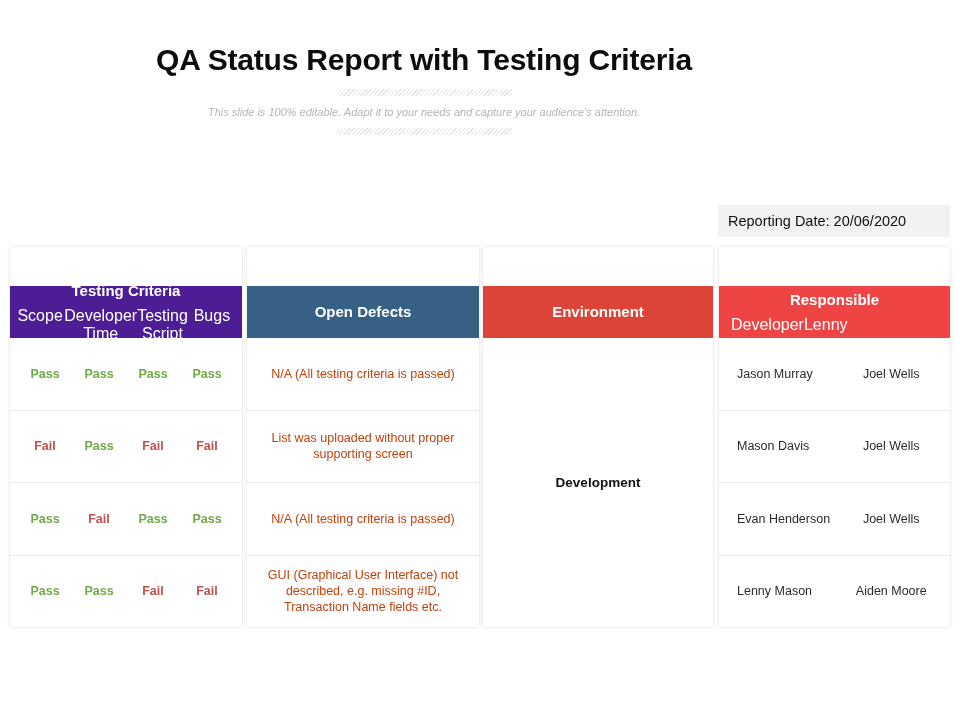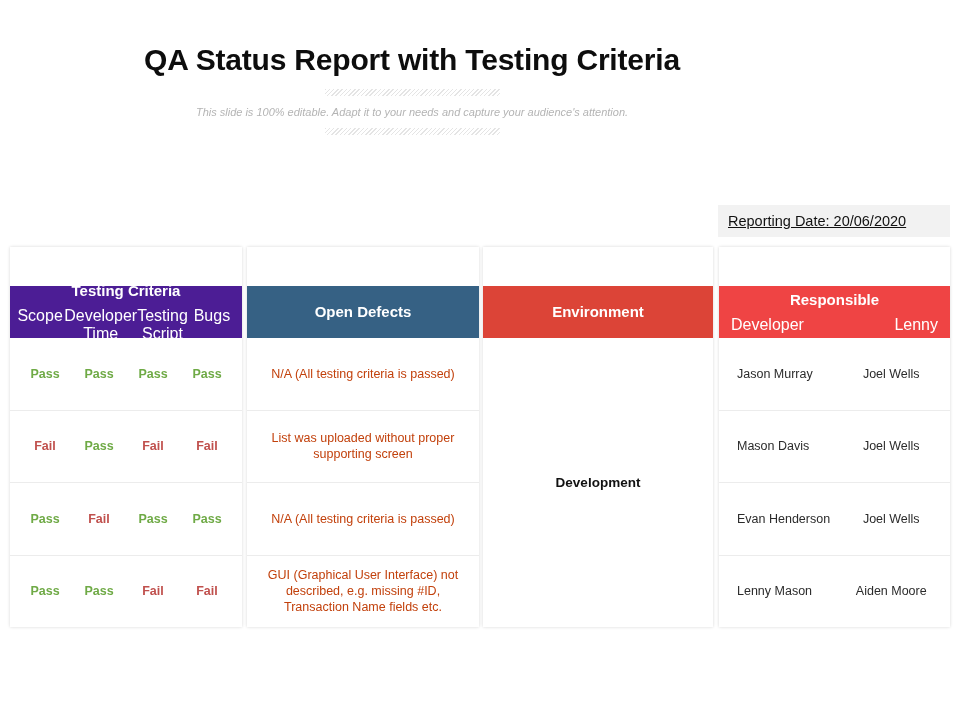--- a/index.html
+++ b/index.html
@@ -12,21 +12,21 @@
     background: #ffffff;
     font-family: "Liberation Sans", sans-serif;
     overflow: hidden;
     position: relative;
   }
 
   
   .title-block {
     position: absolute;
     top: 40px;
-    left: 0;
+    left: 12px;
     width: 824px;
     text-align: center;
   }
   .slide-title {
     font-size: 30px;
     font-weight: bold;
     color: #0d0d0d;
     letter-spacing: -0.2px;
     margin: 0;
     line-height: 40px;
@@ -60,21 +60,20 @@
     left: 718px;
     width: 232px;
     height: 32px;
     background: #f2f2f2;
     display: flex;
     align-items: center;
     padding-left: 10px;
     box-sizing: border-box;
     font-size: 14.5px;
     color: #111111;
-    text-decoration: underline;
   }
 
   
   .cards {
     position: absolute;
     top: 247px;
     left: 0;
     width: 960px;
     height: 382px;
   }
@@ -119,21 +118,20 @@
     font-size: 16px;
     color: #ffffff;
     margin-top: 7px;
     padding: 0 6px;
   }
   .subhead.quad span {
     flex: 1;
     text-align: center;
   }
   .subhead.duo {
-    justify-content: space-between;
     padding: 0 12px;
   }
 
   
   .card-body {
     height: 289px;
     display: flex;
     flex-direction: column;
   }
   .row {

